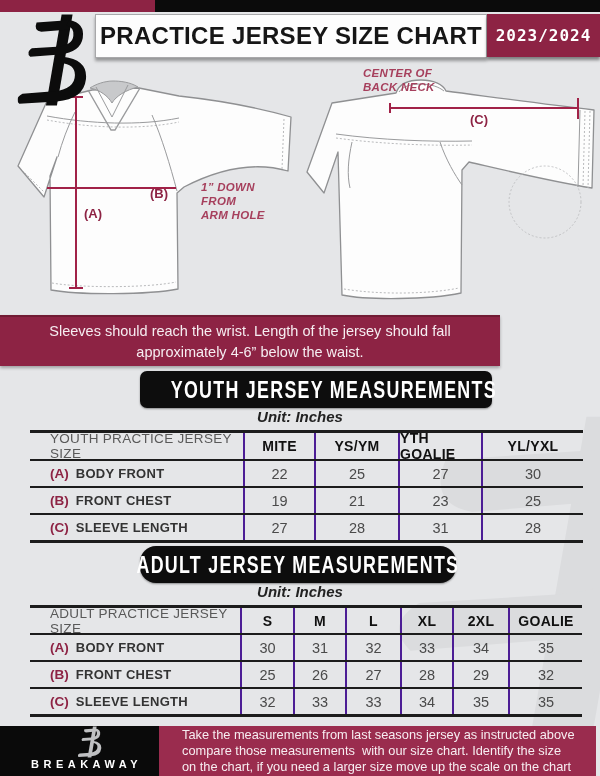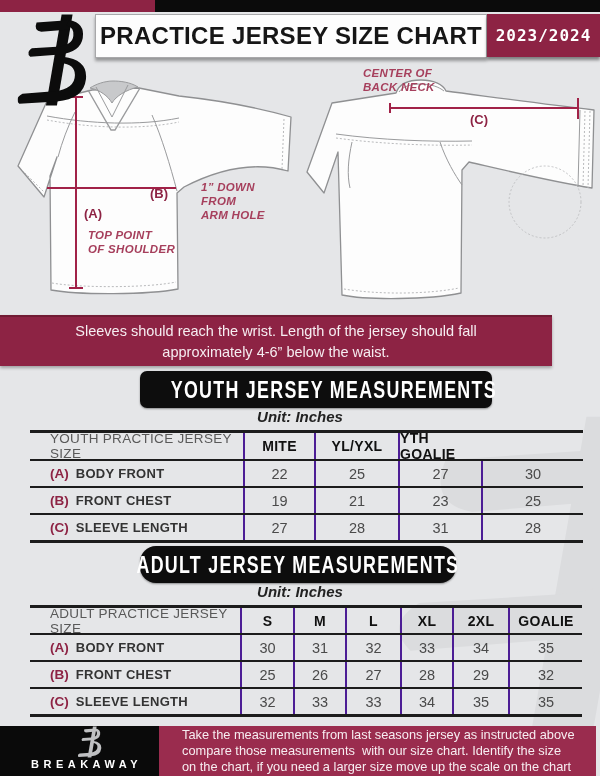--- a/index.html
+++ b/index.html
@@ -24,21 +24,21 @@
     display:flex; align-items:center; justify-content:center; z-index:2;
   }
   .year-badge span { font-family:"DejaVu Sans Mono", monospace; font-weight:bold; font-size:16px; color:#fff; letter-spacing:1px; }
   
   .diagram-svg { position:absolute; left:0; top:60px; width:600px; height:256px; z-index:2; }
   .anno { position:absolute; z-index:3; color:#8d2344; }
   .anno.key { font-weight:800; font-size:13px; }
   .anno.desc { font-style:italic; font-size:11.5px; line-height:14px; color:#a63f5c; font-weight:600; letter-spacing:.3px; }
   
   .notice {
-    position:absolute; left:0; top:315px; width:552px; height:51px; background:#8d2344;
+    position:absolute; left:0; top:315px; width:500px; height:51px; background:#8d2344;
     border-top:2px solid #711b34; box-sizing:border-box; box-shadow:0 2px 3px rgba(0,0,0,.3);
     display:flex; flex-direction:column; align-items:center; justify-content:center; z-index:2;
   }
   .notice div { color:#f6edf1; font-size:14.5px; line-height:21px; }
   
   .pill {
     position:absolute; left:140px; width:316px; height:37px; background:#0d0d0d; border-radius:7px;
     display:flex; align-items:center; justify-content:center; z-index:2; box-shadow:0 1px 2px rgba(0,0,0,.4);
   }
   .pill span { color:#fff; font-weight:700; font-size:21px; letter-spacing:1.5px; white-space:nowrap;
@@ -156,24 +156,20 @@
     </g>
 
     <g stroke="#a12248" stroke-width="2" fill="none">
       <path d="M 390 108 L 578 108"></path>
       <path d="M 390 103 L 390 113"></path>
       <path d="M 578 98 L 578 119"></path>
     </g>
   </svg>
 
   <div class="anno key" style="left:84px;  top:206px;">(A)</div>
-  <div class="anno desc" style="left:88px;  top:228px;">
-    <div>TOP POINT</div>
-      <div>OF SHOULDER</div>
-  </div>
   <div class="anno key" style="left:150px; top:186px;">(B)</div>
   <div class="anno desc" style="left:183px; top:180px;margin-left:18px;">
     <div>1” DOWN</div>
       <div>FROM</div>
       <div>ARM HOLE</div>
   </div>
   <div class="anno key" style="left:470px; top:112px;">(C)</div>
   <div class="anno desc" style="left:363px; top:66px;">
     <div>CENTER OF</div>
       <div>BACK NECK</div>
@@ -186,22 +182,23 @@
 
   <div class="pill" style="top:371px;padding-left:36px;">
     <span>YOUTH JERSEY MEASUREMENTS</span>
   </div>
   <div class="unit" style="top:408px;">Unit: Inches</div>
 
   <div class="mtable" style="top:430px; width:553px;">
     <div class="mrow inner youth-cols" style="height:26px;">
       <div class="cell first hdr-label">YOUTH PRACTICE JERSEY SIZE</div>
       <div class="cell hdr-size">MITE</div>
+      <div class="cell hdr-size">YS/YM</div>
+      <div class="cell hdr-size">YTH GOALIE</div>
       <div class="cell hdr-size">YL/YXL</div>
-      <div class="cell hdr-size">YTH GOALIE</div>
     </div>
     <div class="mrow inner youth-cols" style="height:25px;">
       <div class="cell first">
           <span class="row-key">(A)</span>
           <span class="row-label">BODY FRONT</span>
         </div>
       <div class="cell val">22</div>
       <div class="cell val">25</div>
       <div class="cell val">27</div>
       <div class="cell val">30</div>

